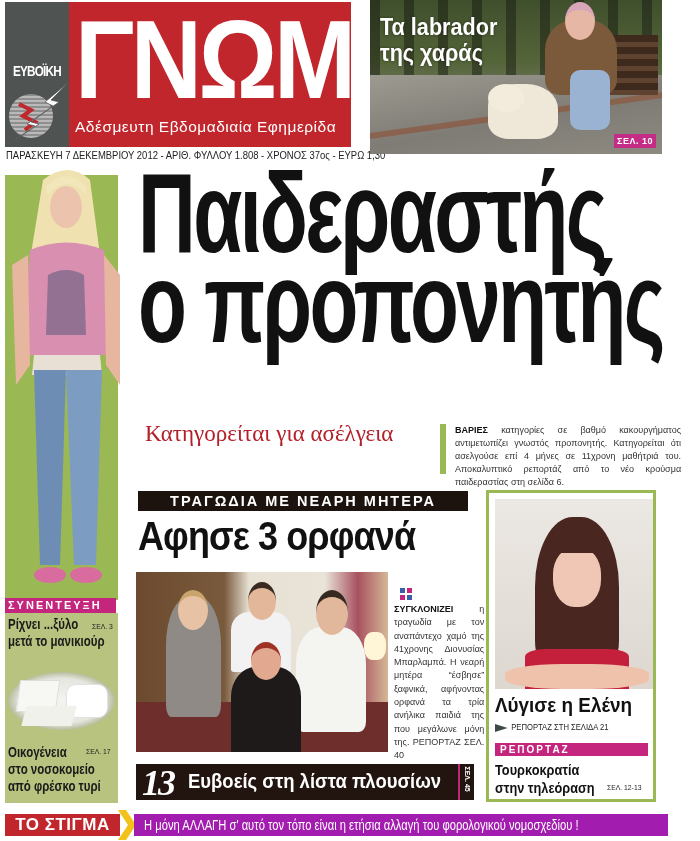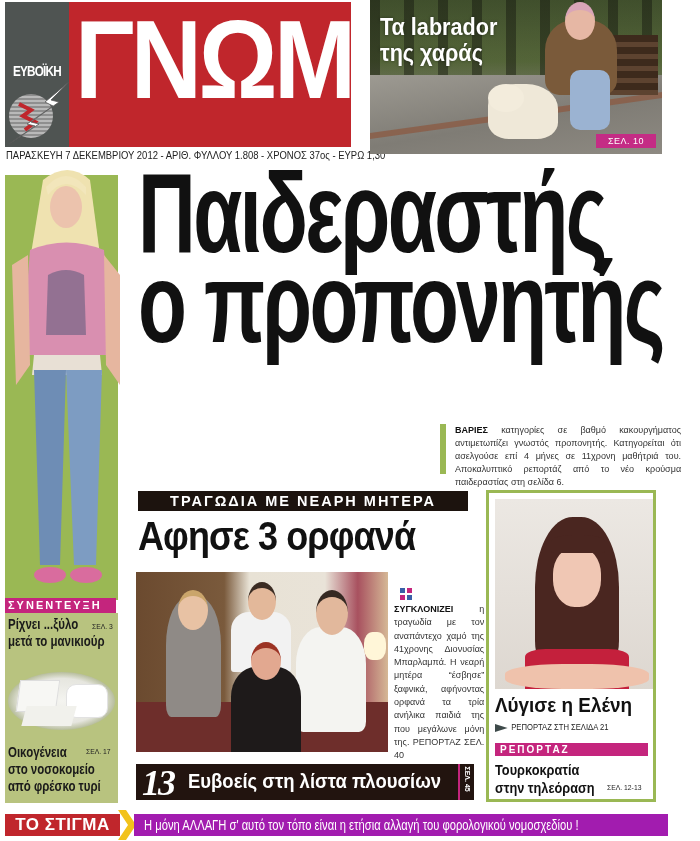--- a/index.html
+++ b/index.html
@@ -20,21 +20,21 @@
   .teaser .trees { position:absolute; left:0; top:0; width:100%; height:85px; background:repeating-linear-gradient(90deg, rgba(30,35,20,.55) 0 10px, rgba(80,100,50,.2) 10px 34px); }
   .teaser .path { position:absolute; left:0; top:75px; width:100%; height:80px; background:linear-gradient(170deg,#9d9a92 0%,#7f7c75 55%,#8e8a82 100%); }
   .teaser .brick { position:absolute; left:-20px; top:112px; width:340px; height:6px; background:#8b5b45; transform:rotate(-8deg); opacity:.8; }
   .teaser .bench { position:absolute; right:4px; top:35px; width:52px; height:60px; background:repeating-linear-gradient(180deg,#3d2a1c 0 7px,#5d4330 7px 12px); }
   .teaser .dog { position:absolute; left:118px; top:84px; width:70px; height:55px; background:#efe8d8; border-radius:40% 45% 30% 30%; }
   .teaser .dog-head { position:absolute; left:118px; top:84px; width:36px; height:28px; background:#f3ecdc; border-radius:50%; }
   .teaser .girl-coat { position:absolute; left:175px; top:20px; width:72px; height:75px; background:#7a5a3a; border-radius:40% 40% 20% 20%; }
   .teaser .girl-head { position:absolute; left:195px; top:2px; width:30px; height:30px; background:#e6b7a4; border-radius:50%; border-top:8px solid #d9a5b8; }
   .teaser .girl-jeans { position:absolute; left:200px; top:70px; width:40px; height:60px; background:#9bb3d2; border-radius:10px; }
   .teaser-headline { position:absolute; left:10px; top:14px; color:#fff; font-weight:bold; font-size:24px; line-height:26px; text-shadow:0 0 3px rgba(0,0,0,.5); transform:scaleX(0.9); transform-origin:left top; }
-  .teaser-page { position:absolute; right:6px; bottom:6px; background:#c42c85; color:#fff; font-size:9px; font-weight:normal; padding:2px 12px; letter-spacing:.5px; }
+  .teaser-page { position:absolute; right:6px; bottom:6px; background:#c42c85; color:#fff; font-size:9px; font-weight:bold; padding:2px 3px; letter-spacing:.5px; }
 
   
   .left-green { left:5px; top:175px; width:113px; height:425px; background:#9ab854; }
   .left-girl { left:8px; top:165px; width:115px; height:435px; }
   .interview-label { left:5px; top:598px; width:108px; height:15px; background:#c4257d; color:#fff; font-size:11px; font-weight:bold; letter-spacing:2px; padding-left:3px; line-height:15px; }
   .left-box { left:5px; top:613px; width:113px; height:190px; background:#b8c37f; }
   .lb-title { position:absolute; left:8px; font-weight:bold; color:#1a1a1a; font-size:14px; line-height:17px; transform:scaleX(0.82); transform-origin:left top; white-space:nowrap; }
   .lb-page { position:absolute; font-size:8px; color:#222; transform:scaleX(0.85); transform-origin:left top; }
   .cheese { position:absolute; left:8px; top:672px; width:107px; height:58px; border-radius:50%; background:radial-gradient(ellipse at center,#f4f4f0 0%,#e6e6df 55%,#7d8b4a 90%); }
   .cheese .c1 { position:absolute; left:10px; top:8px; width:38px; height:30px; background:#f7f7f4; border:1px solid #ddd; transform:skewX(-8deg); }
@@ -110,20 +110,21 @@
         <rect width="4" height="2" fill="#b9b9b9"></rect>
         <rect y="2" width="4" height="2" fill="#8f8f8f"></rect>
       </pattern>
   </defs>
   <circle cx="26" cy="36" r="22" fill="url(#stripes)"></circle>
   <path d="M14 24 L26 30 L18 36 L30 42 L20 50" stroke="#c0262c" stroke-width="4" fill="none"></path>
   <path d="M64 2 L40 22 L48 26 L22 44 L30 46 L4 64 L34 44 L26 42 L54 22 L46 20 Z" fill="#ffffff" stroke="#555" stroke-width="0.8"></path>
 </svg>
 <div class="abs mast-red">
   <div class="mast-title">ΓΝΩΜΗ</div>
+  <div class="mast-tag">Αδέσμευτη Εβδομαδιαία Εφημερίδα</div>
 </div>
 <div class="abs dateline">ΠΑΡΑΣΚΕΥΗ 7 ΔΕΚΕΜΒΡΙΟΥ 2012 - ΑΡΙΘ. ΦΥΛΛΟΥ 1.808 - ΧΡΟΝΟΣ 37ος - ΕΥΡΩ 1,30</div>
 
 <div class="abs teaser">
   <div class="trees"></div>
   <div class="path"></div>
   <div class="brick"></div>
   <div class="bench"></div>
   <div class="girl-coat"></div>
   <div class="girl-head"></div>
@@ -169,20 +170,21 @@
   <div>στο νοσοκομείο</div>
   <div>από φρέσκο τυρί</div>
 </div>
 <div class="abs lb-page" style="left:86px; top:747px;">ΣΕΛ. 17</div>
 
 <div class="abs headline">
   <div>Παιδεραστής</div>
   <div>ο προπονητής</div>
 </div>
 <div class="abs subhead">
+  <div>Κατηγορείται για ασέλγεια</div>
 </div>
 <div class="abs summary-bar"></div>
 <div class="abs summary"><b>ΒΑΡΙΕΣ</b><span> κατηγορίες σε βαθμό κακουργήματος αντιμετωπίζει γνωστός προπονητής. Κατηγορείται ότι ασελγούσε επί 4 μήνες σε 11χρονη μαθήτριά του. Αποκαλυπτικό ρεπορτάζ από το νέο κρούσμα παιδεραστίας στη σελίδα 6.</span></div>
 
 <div class="abs trag-bar">ΤΡΑΓΩΔΙΑ ΜΕ ΝΕΑΡΗ ΜΗΤΕΡΑ</div>
 <div class="abs trag-title">Αφησε 3 ορφανά</div>
 <div class="abs family-photo">
   <div class="fp fp-sofa"></div>
   <div class="fp fp-girl"></div>
   <div class="fp fp-girl-head"></div>

